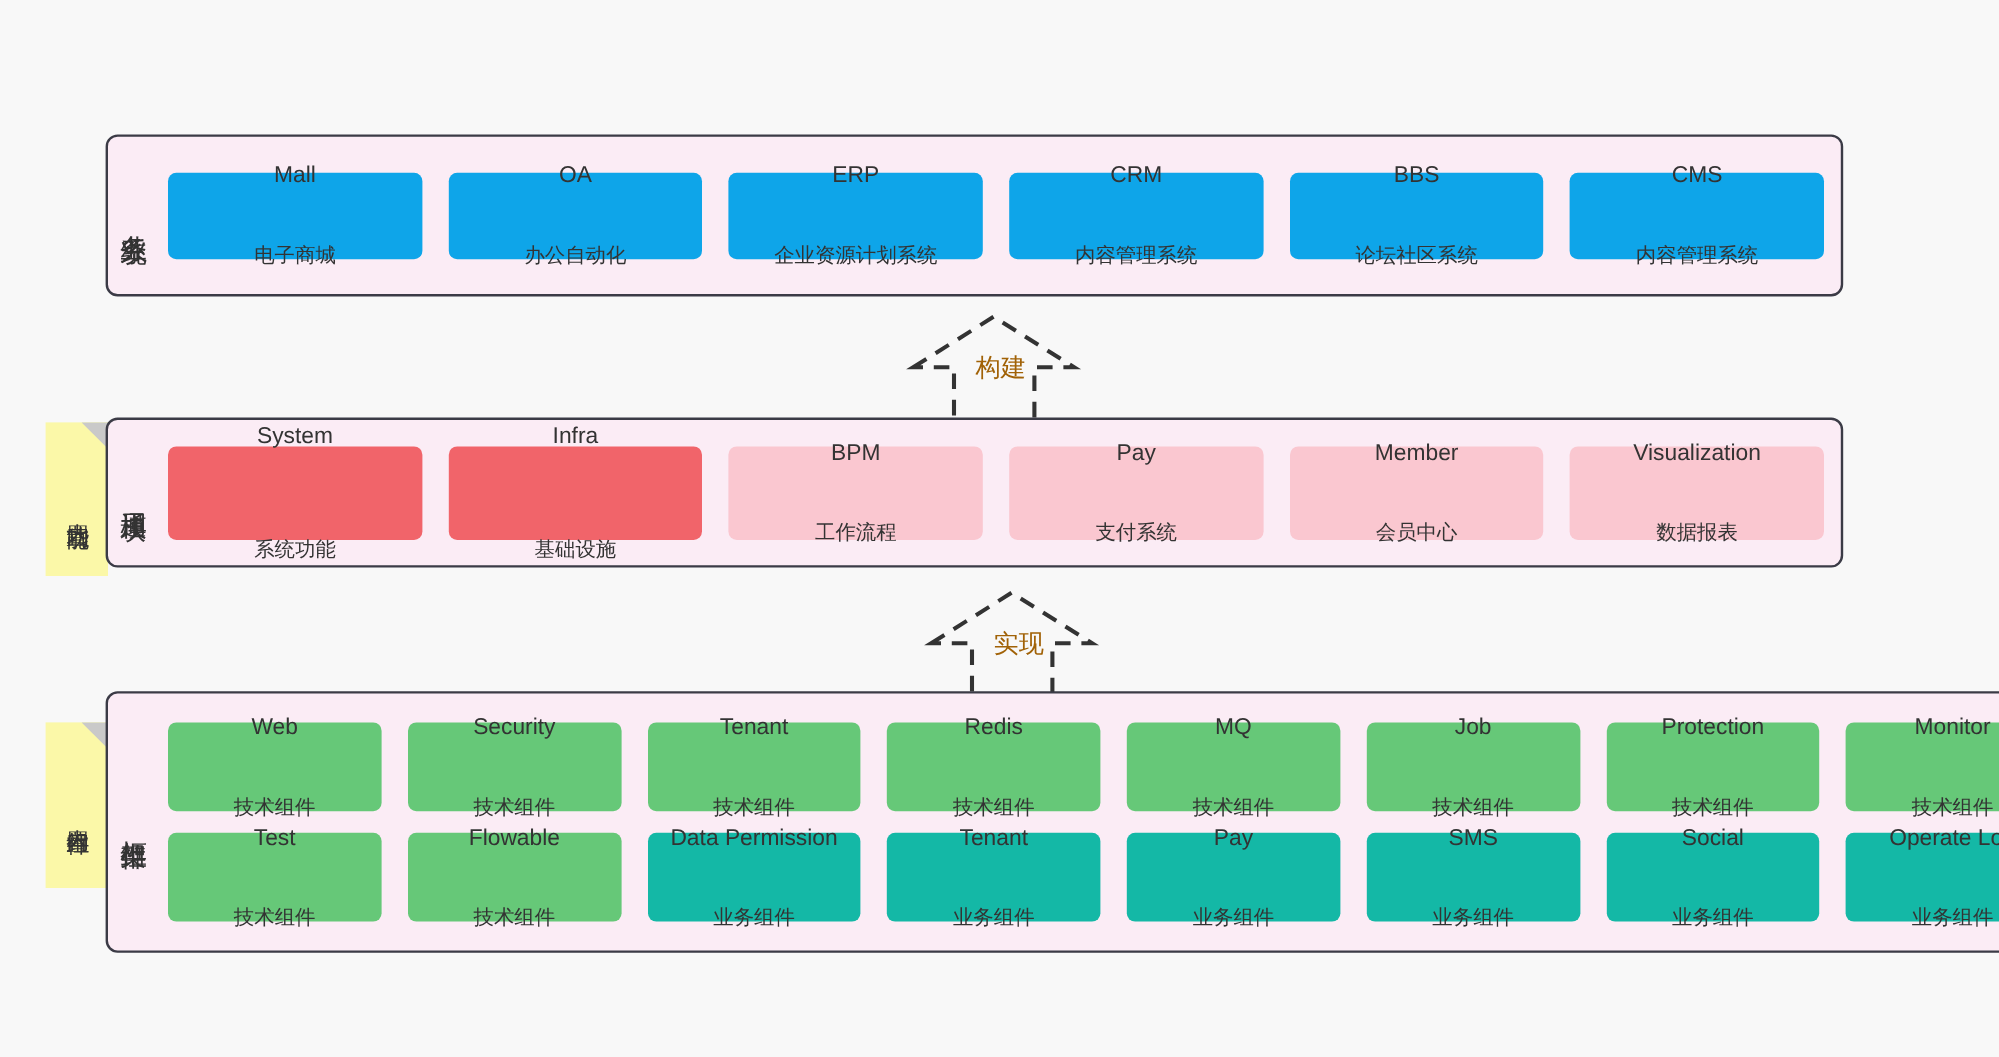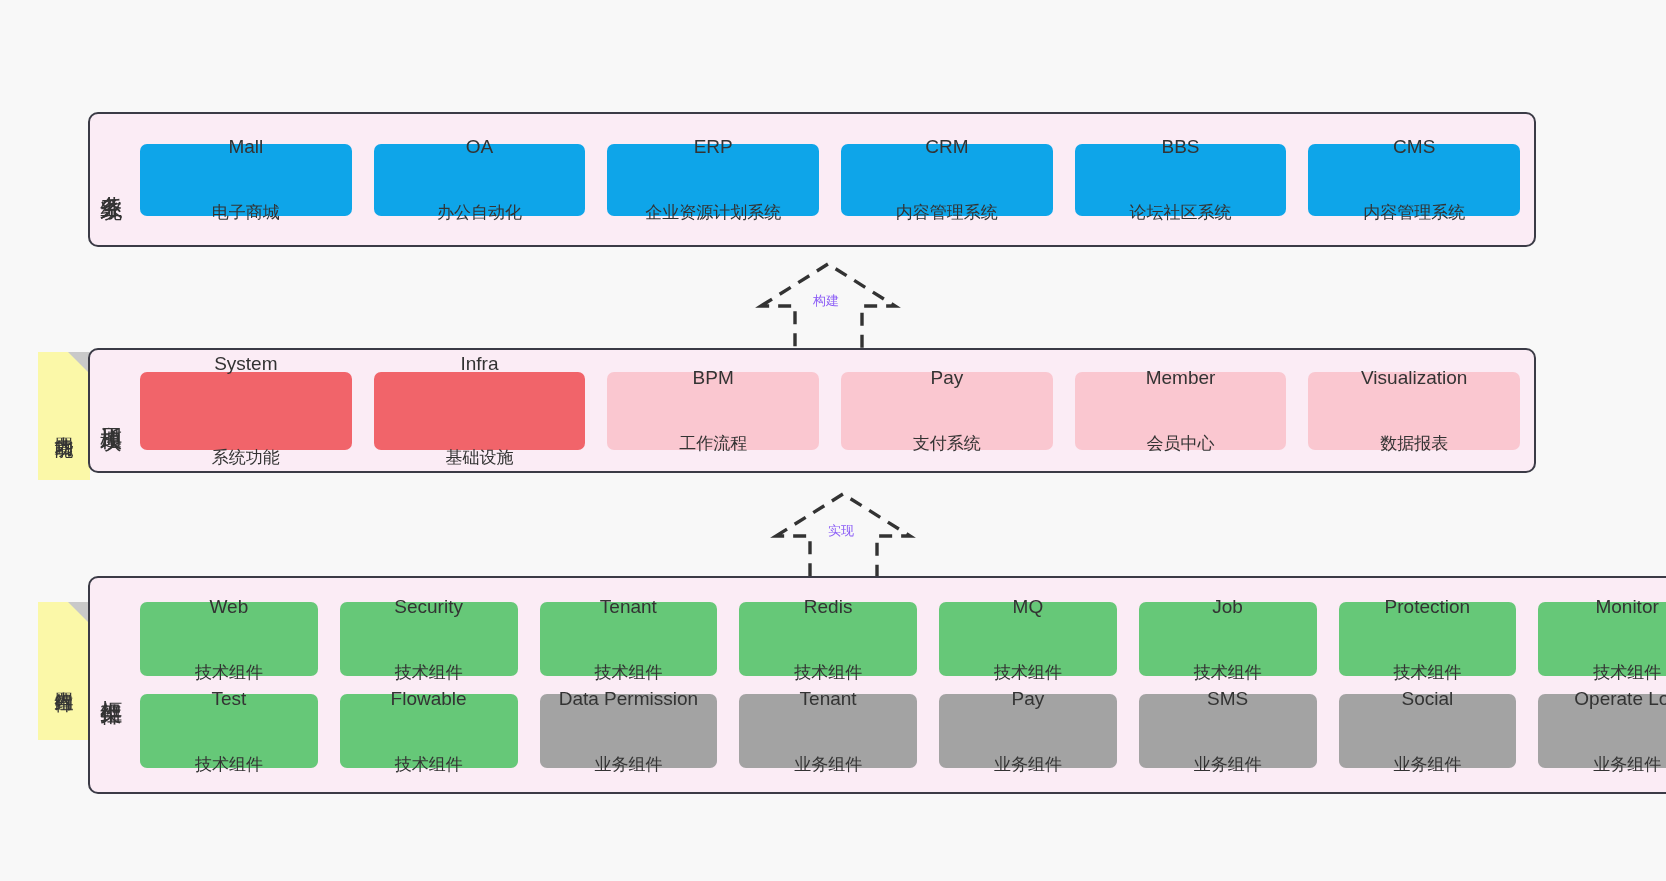--- a/index.html
+++ b/index.html
@@ -77,21 +77,21 @@
     padding: 4px 6px;
   }
   .card .t1 { font-size: 19px; }
   .card .t2 { font-size: 17px; margin-top: 43px; }
 
   
   .c-blue        { background: #0ea5e9; }
   .c-red-strong  { background: #f1646a; gap: 28px; }
   .c-red-soft    { background: #fac7d0; }
   .c-green-strong{ background: #66c878; }
-  .c-green-soft  { background: #a3a3a3; }
+  .c-green-soft  { background: #14b8a6; }
 
   
   #layer-business { left: 88px;  top: 112px; width: 1448px; height: 135px; }
   #layer-modules  { left: 88px;  top: 348px; width: 1448px; height: 125px; }
   #layer-frame    { left: 88px;  top: 576px; width: 1644px; height: 218px; }
 
   #layer-business .card { height: 72px; }
   #layer-modules  .card { height: 78px; }
   #layer-frame    .card { height: 74px; }
 
@@ -130,22 +130,22 @@
     width: 180px;
     height: 100px;
   }
   #arrow-build   { left: 745px; top: 254px; }
   #arrow-impl    { left: 760px; top: 484px; }
 
   .arrow svg { display: block; overflow: visible; }
 
   .arrow-label {
     position: absolute;
-    font-size: 13px;
-    color: #8b5cf6;
+    font-size: 21px;
+    color: #a16207;
     background: transparent;
     white-space: nowrap;
     user-select: none;
   }
   #label-build { left: 813px; top: 292px; }
   #label-impl  { left: 828px; top: 522px; }
 </style>
 </head>
 <body>
 

